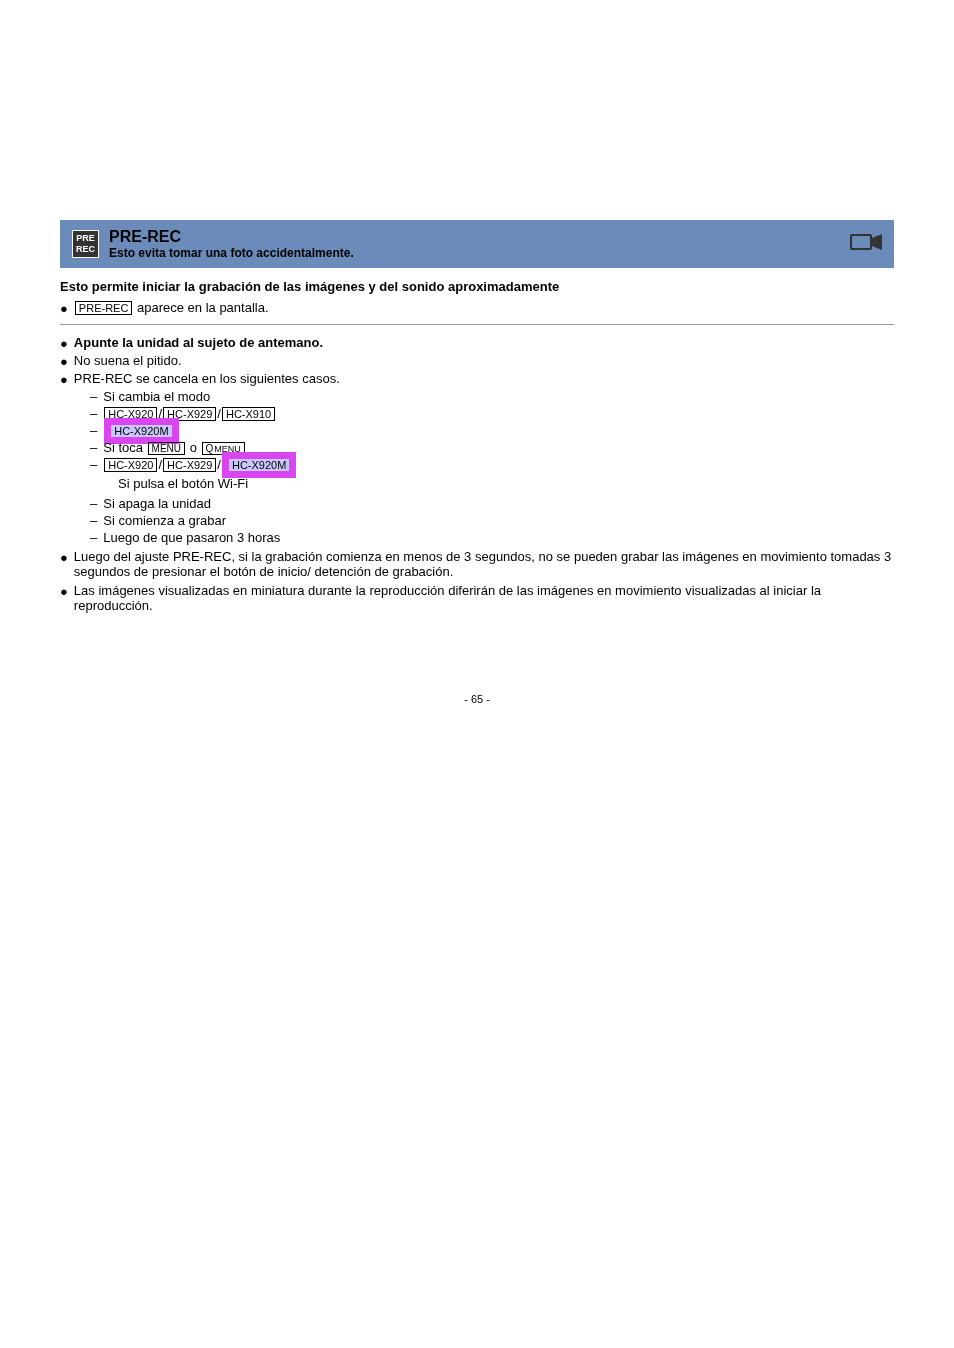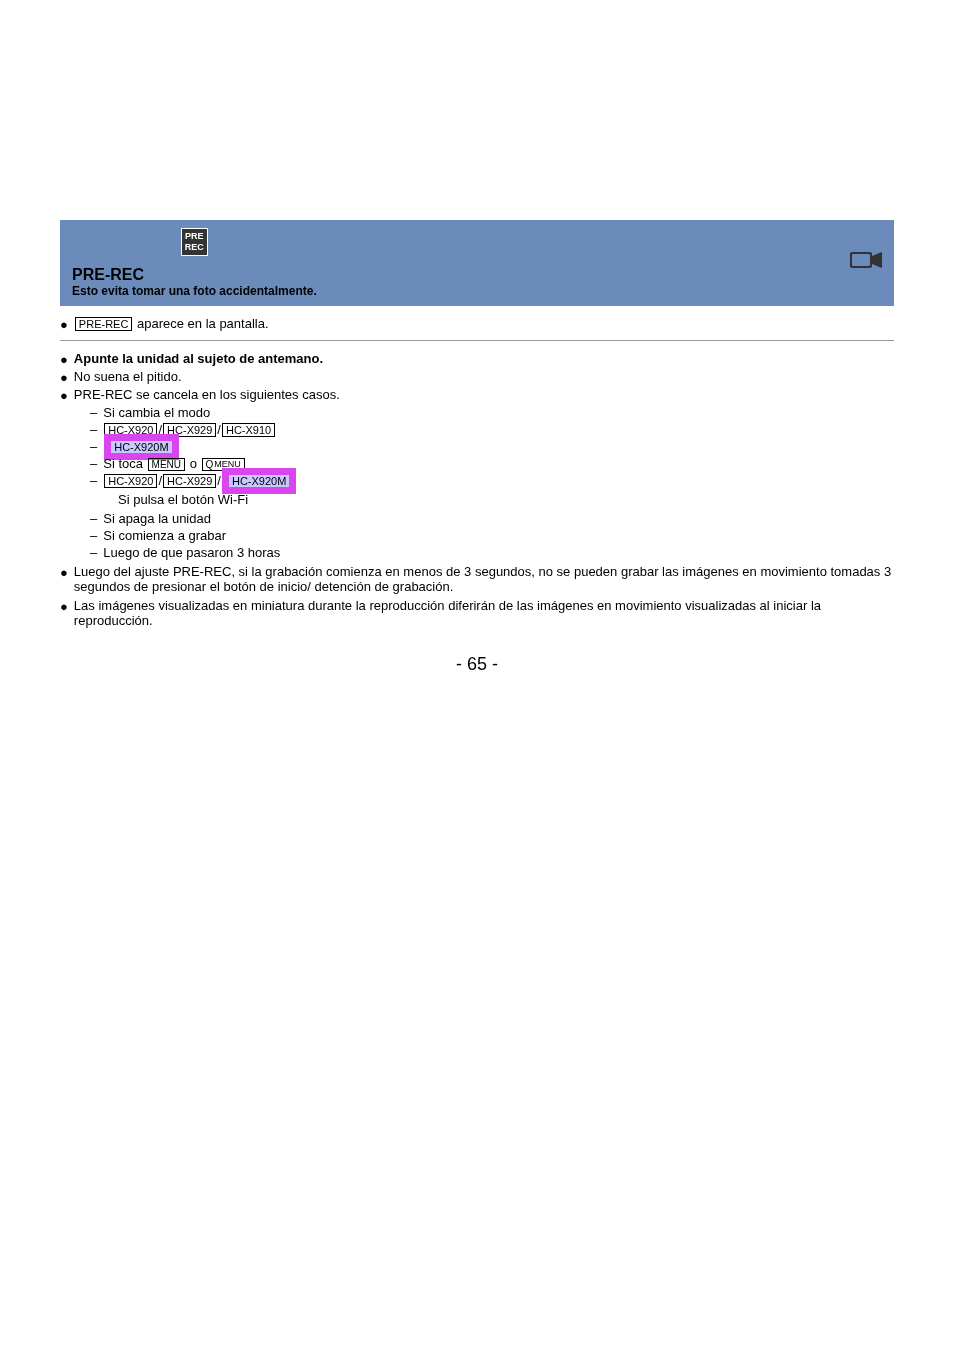--- a/index.html
+++ b/index.html
@@ -23,21 +23,20 @@
       display: flex;
       align-items: center;
       justify-content: space-between;
       margin-bottom: 10px;
     }
 
     .header-left {
       display: flex;
       align-items: center;
       gap: 10px;
-      flex-direction: column;
     }
 
     .pre-rec-icon {
       background: #333;
       color: #fff;
       font-size: 9px;
       font-weight: bold;
       padding: 2px 3px;
       line-height: 1.2;
       display: inline-flex;
@@ -142,22 +141,22 @@
       padding: 0px 3px;
       font-size: 10px;
       display: inline-flex;
       align-items: center;
       gap: 1px;
       margin: 0 1px;
     }
 
     .page-number {
       text-align: center;
-      margin-top: 26px;
-      font-size: 18px;
+      margin-top: 80px;
+      font-size: 11px;
     }
 
     .content-line {
       line-height: 1.5;
       margin-bottom: 2px;
     }
 
     .bold-text {
       font-weight: bold;
     }
@@ -182,20 +181,23 @@
     
     <svg width="32" height="24" viewBox="0 0 32 24">
       <rect x="0" y="4" width="22" height="16" rx="2" fill="#333"></rect>
       <polygon points="22,8 32,4 32,20 22,16" fill="#333"></polygon>
       <rect x="2" y="6" width="18" height="12" rx="1" fill="#6b8cba"></rect>
     </svg>
   </div>
 </div>
 
 <div class="section-content">
+  <div class="intro-text">
+    <span>Esto permite iniciar la grabación de las imágenes y del sonido aproximadamente</span>
+  </div>
   <div class="bullet-item">
     <span class="bullet-dot">●</span>
     <span>
       <span class="inline-badge">PRE-REC</span>
       <span> aparece en la pantalla.</span>
     </span>
   </div>
 </div>
 
 <hr class="divider">

